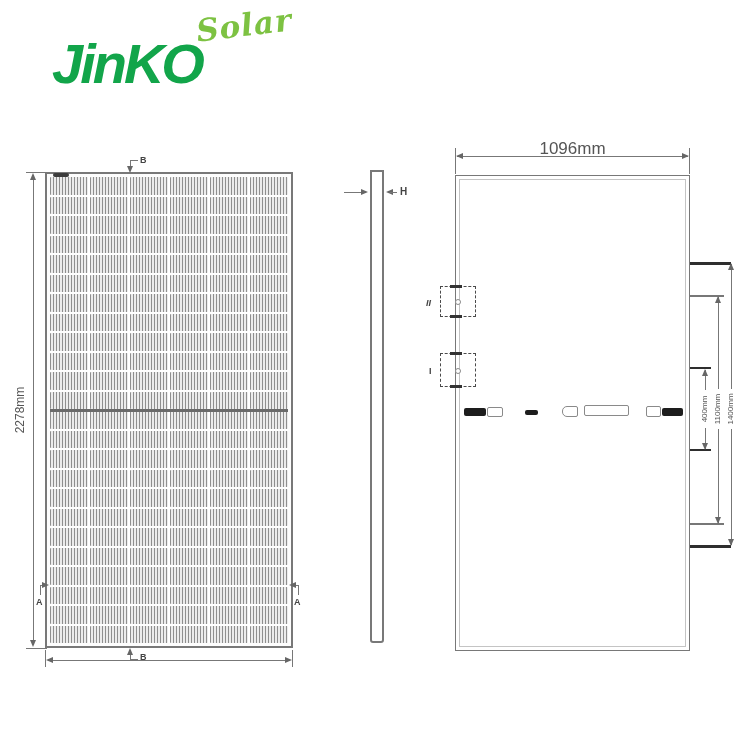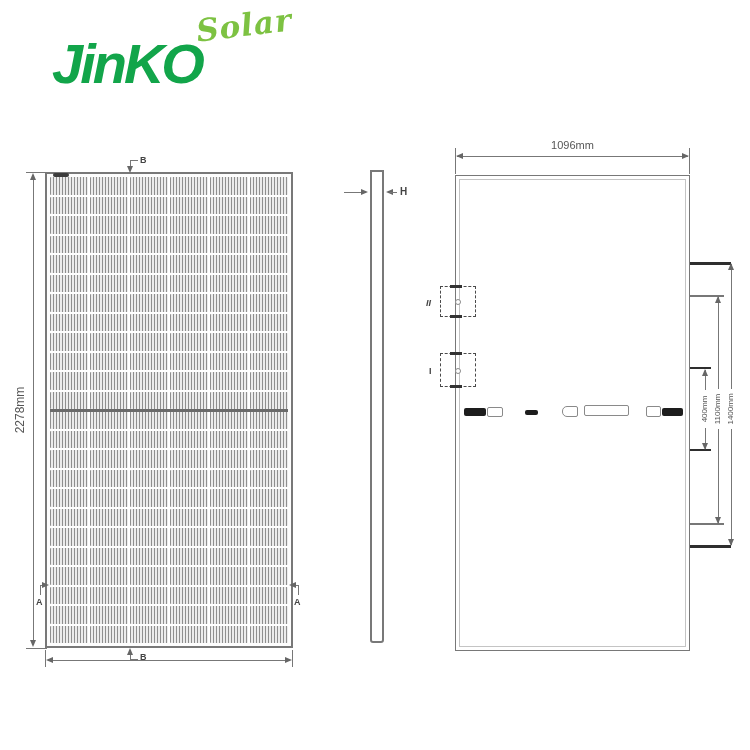--- a/index.html
+++ b/index.html
@@ -296,21 +296,21 @@
 
   <div class="back-frame">
     <div class="back-inner"></div>
   </div>
 
   <div class="vline" style="left:455px;top:148px;height:26px;"></div>
   <div class="vline" style="left:689px;top:148px;height:26px;"></div>
   <div class="hline" style="left:457px;top:156px;width:231px;"></div>
   <div class="arr left" style="left:456px;top:153px;"></div>
   <div class="arr right" style="left:682px;top:153px;"></div>
-  <div class="dimtext" style="left:455px;top:139px;width:235px;text-align:center;font-size:11px;">1096mm</div>
+  <div class="dimtext" style="left:455px;top:139px;width:235px;text-align:center;font-size:17px;">1096mm</div>
 
   <div class="detail-box" style="left:440px;top:286px;width:36px;height:31px;"></div>
   <div class="tick" style="left:450px;top:285px;"></div>
   <div class="tick" style="left:450px;top:315px;"></div>
   <div class="hole" style="left:455px;top:299px;"></div>
   <div class="dimtext small-label" style="left:426px;top:298px;font-style:italic;">II</div>
 
   <div class="detail-box" style="left:440px;top:353px;width:36px;height:34px;"></div>
   <div class="tick" style="left:450px;top:352px;"></div>
   <div class="tick" style="left:450px;top:385px;"></div>

